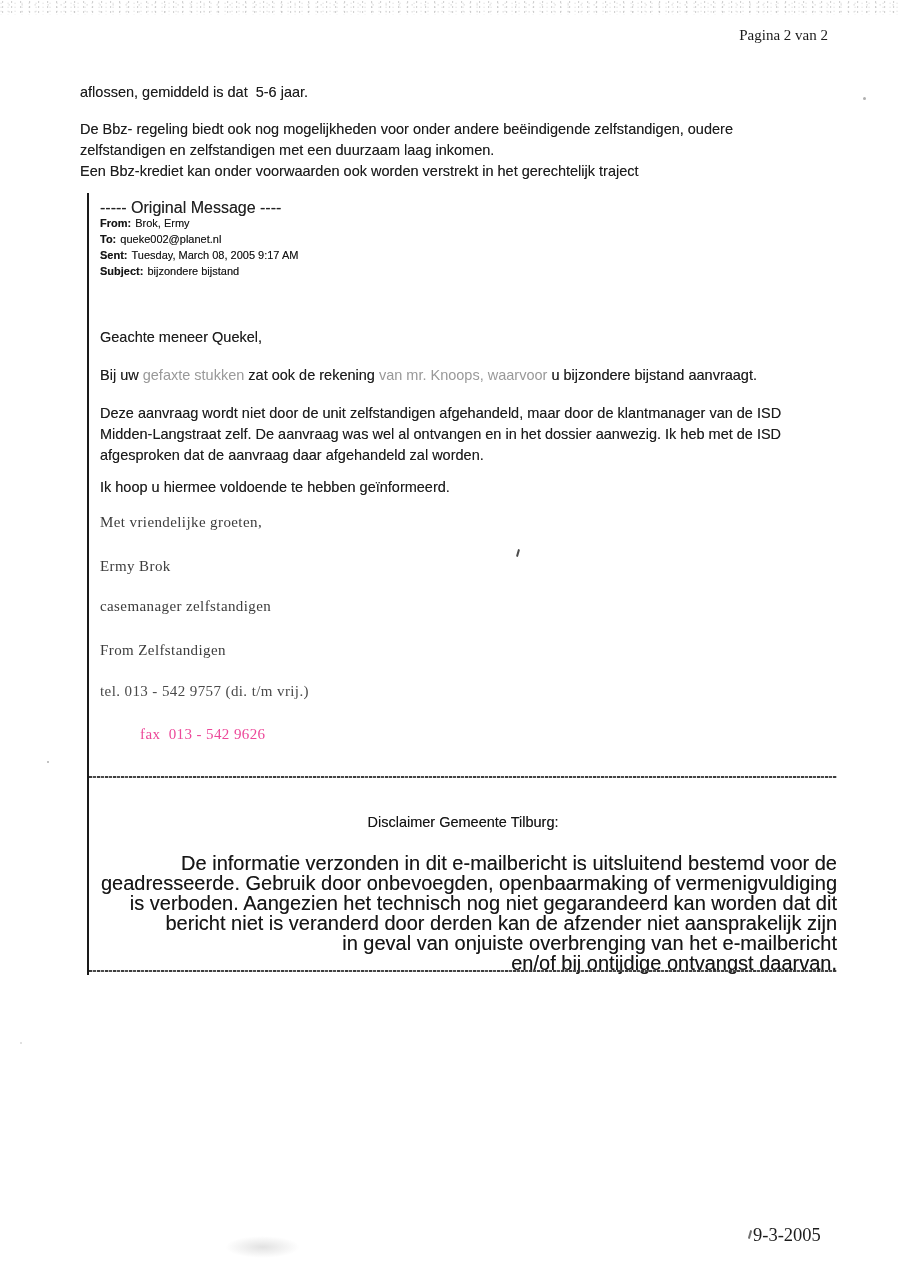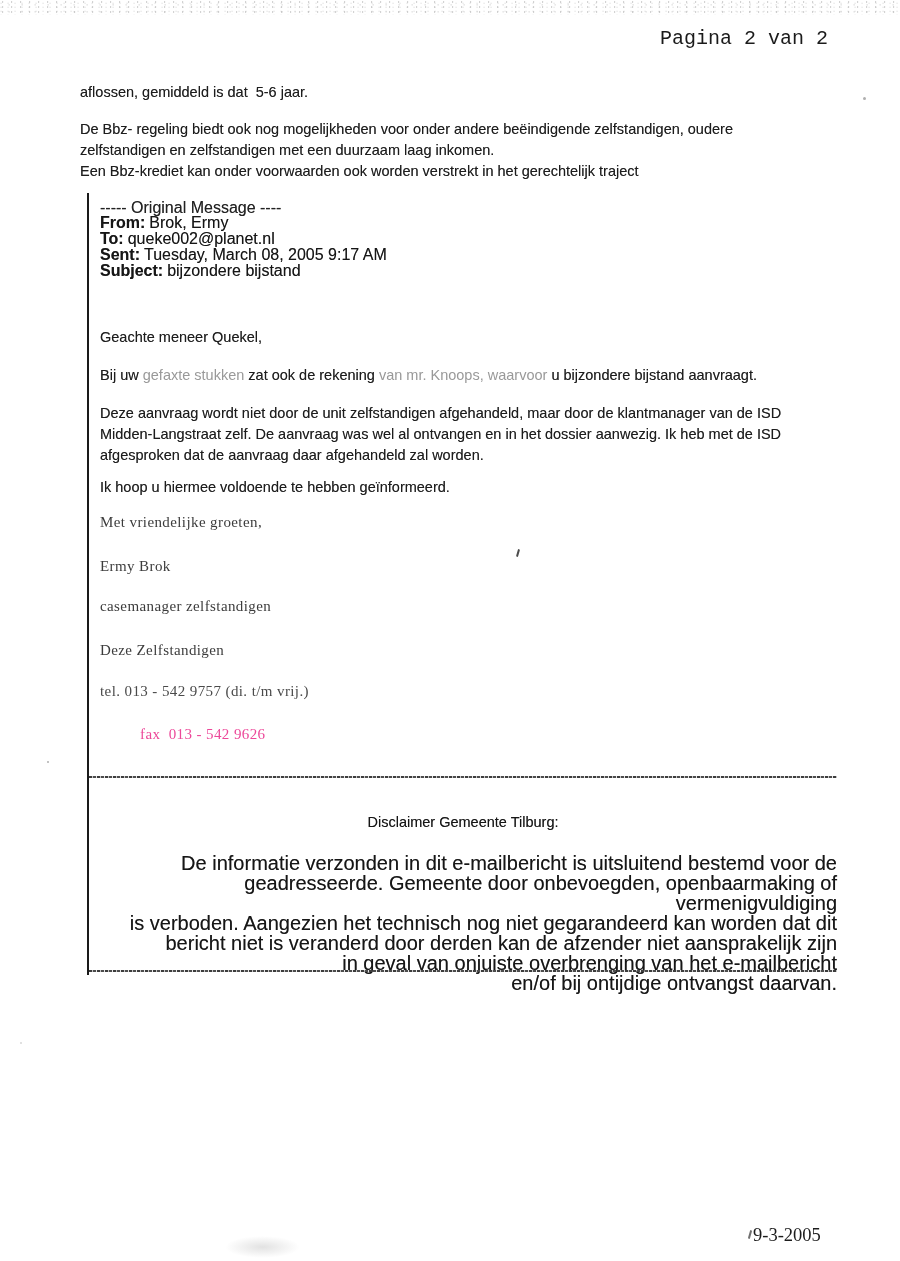--- a/index.html
+++ b/index.html
@@ -32,38 +32,38 @@
   .speck { position: absolute; background: rgba(110,110,110,0.55); border-radius: 50%; }
   .speck-a { left: 863px; top: 97px; width: 3px; height: 3px; }
   .speck-b { left: 47px; top: 761px; width: 2px; height: 2px; }
   .speck-c { left: 20px; top: 1042px; width: 2px; height: 2px; opacity:.5; }
   .tick { position: absolute; width: 2px; background: #4c4c4c; transform: rotate(16deg); border-radius: 1px; }
   .tick-sig { left: 517px; top: 549px; height: 8px; }
   .tick-date { left: 749px; top: 1230px; height: 9px; opacity: 0.8; }
 
   .page-indicator {
     position: absolute; top: 27px; right: 72px;
-    font-family: Liberation Mono, monospace;
-    font-size: 20px; color: #1b1b1b;
+    font-family: Liberation Serif, serif;
+    font-size: 15px; color: #1b1b1b;
   }
 
   .sans-body { font-size: 14.5px; line-height: 21px; color: #1d1d1d; }
   .intro-line { position: absolute; left: 80px; top: 82px; }
   .intro-para { position: absolute; left: 80px; top: 119px; }
 
   .quote {
     position: absolute; left: 87px; top: 193px;
     width: 748px; height: 782px;
     border-left: 2px solid #1a1a1a;
     box-sizing: content-box;
   }
   .q-item { position: absolute; left: 11px; }
 
   .qsep { top: 6px; font-size: 16px; color: #222; }
-  .qheaders { top: 22px; font-size: 16px; line-height: 16px; color: #161616; }
+  .qheaders { top: 22px; font-size: 11px; line-height: 16px; color: #161616; }
   .qh-label { font-weight: bold; margin-right: 4px; }
   .email-link { text-decoration-thickness: 1px; }
 
   .greeting { top: 134px; }
   .faxline  { top: 172px; }
   .faded { color: #999999; text-shadow: none; }
   .qpara { top: 210px; }
   .qclosing { top: 284px; }
 
   .sig {
@@ -137,31 +137,31 @@
       <div class="t">Deze aanvraag wordt niet door de unit zelfstandigen afgehandeld, maar door de klantmanager van de ISD</div>
       <div class="t">Midden-Langstraat zelf. De aanvraag was wel al ontvangen en in het dossier aanwezig. Ik heb met de ISD</div>
       <div class="t">afgesproken dat de aanvraag daar afgehandeld zal worden.</div>
     </div>
 
     <div class="q-item qclosing sans-body t soft">Ik hoop u hiermee voldoende te hebben geïnformeerd.</div>
 
     <div class="q-item sig sig-met t">Met vriendelijke groeten,</div>
     <div class="q-item sig sig-name t">Ermy Brok</div>
     <div class="q-item sig sig-role t">casemanager zelfstandigen</div>
-    <div class="q-item sig sig-unit t">Deze Zelfstandigen</div>
+    <div class="q-item sig sig-unit t">From Zelfstandigen</div>
     <div class="q-item sig sig-tel t">tel. 013 - 542 9757 (di. t/m vrij.)</div>
     <div class="q-item sig sig-fax t">fax  013 - 542 9626</div>
 
     <div class="divider divider1"></div>
 
     <div class="disc-title t soft">Disclaimer Gemeente Tilburg:</div>
 
     <div class="disc-body soft">
       <div class="t">De informatie verzonden in dit e-mailbericht is uitsluitend bestemd voor de</div>
-      <div class="t">geadresseerde. Gemeente door onbevoegden, openbaarmaking of vermenigvuldiging</div>
+      <div class="t">geadresseerde. Gebruik door onbevoegden, openbaarmaking of vermenigvuldiging</div>
       <div class="t">is verboden. Aangezien het technisch nog niet gegarandeerd kan worden dat dit</div>
       <div class="t">bericht niet is veranderd door derden kan de afzender niet aansprakelijk zijn</div>
       <div class="t">in geval van onjuiste overbrenging van het e-mailbericht</div>
       <div class="t">en/of bij ontijdige ontvangst daarvan.</div>
     </div>
 
     <div class="divider divider2"></div>
 
   </div>
 

